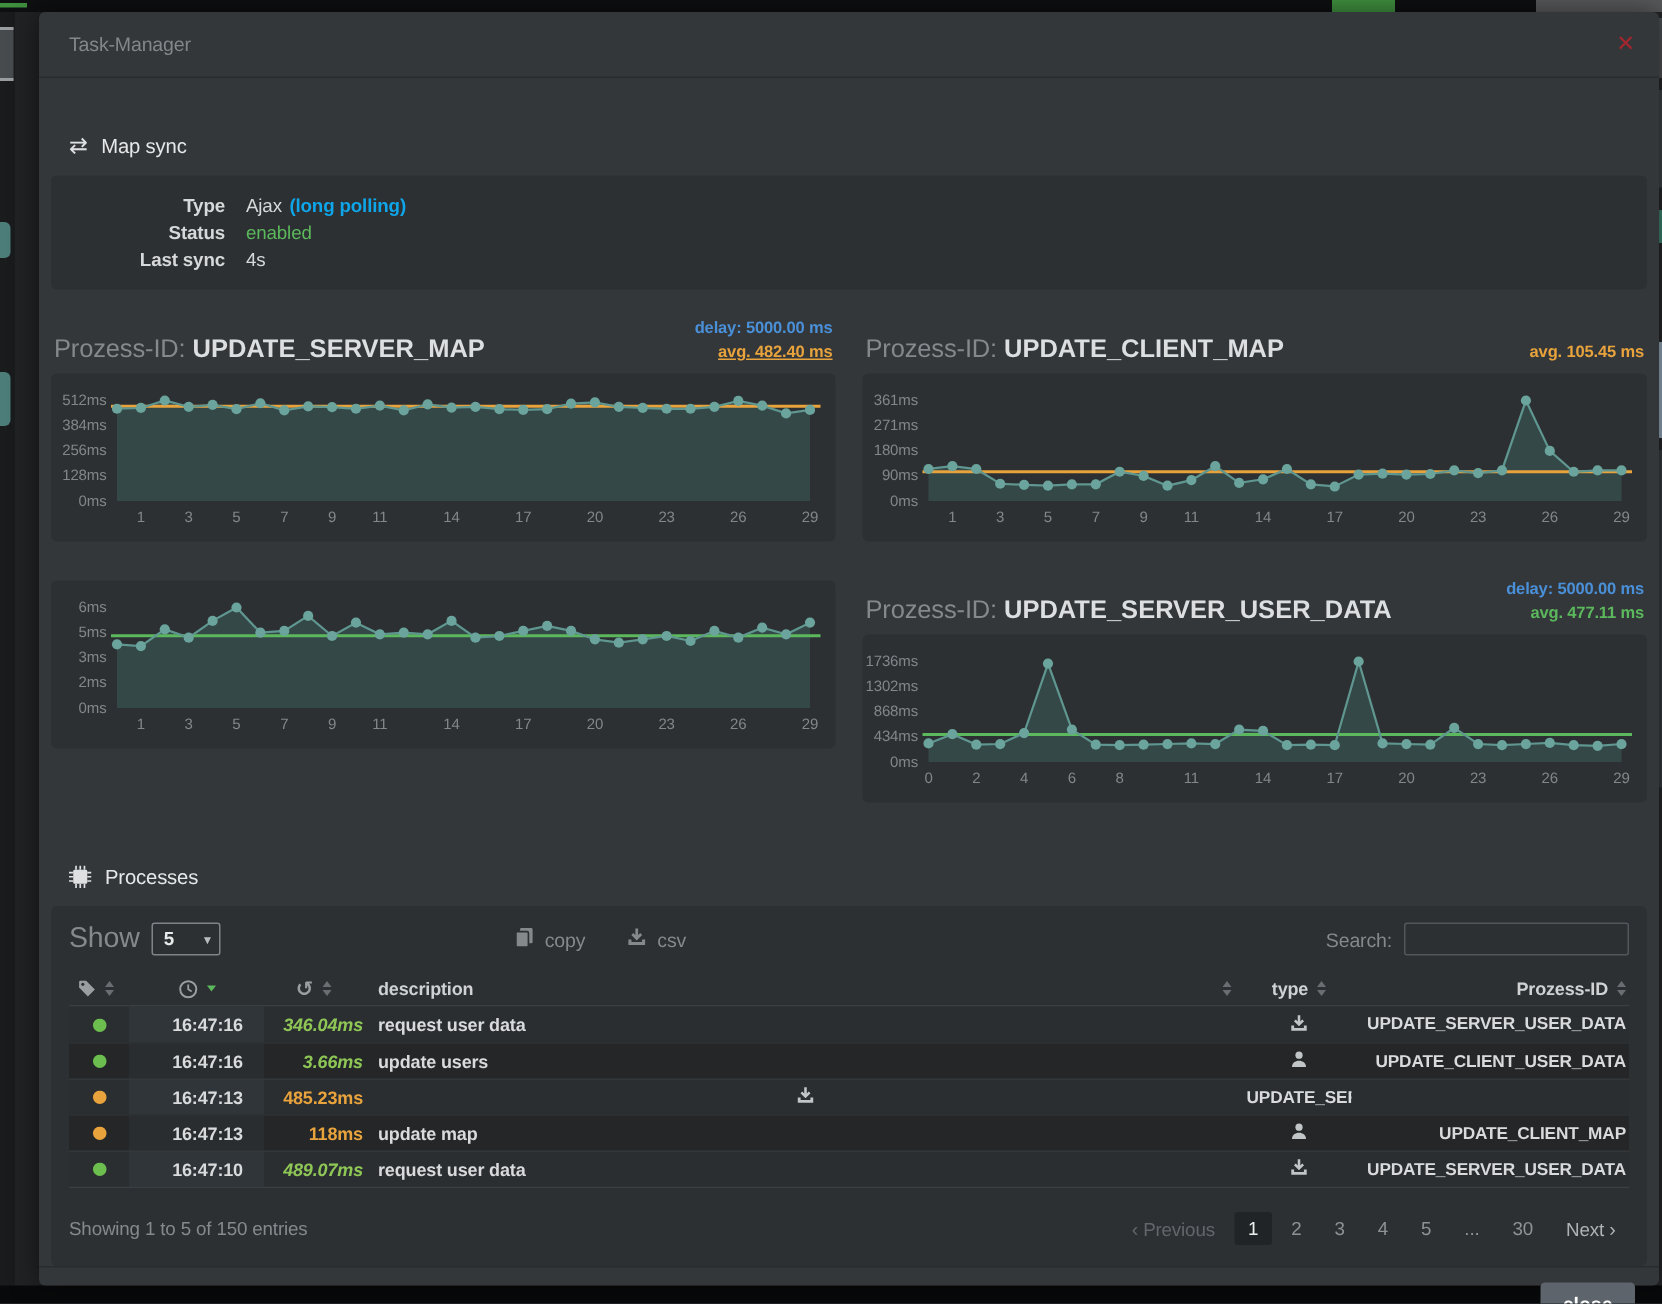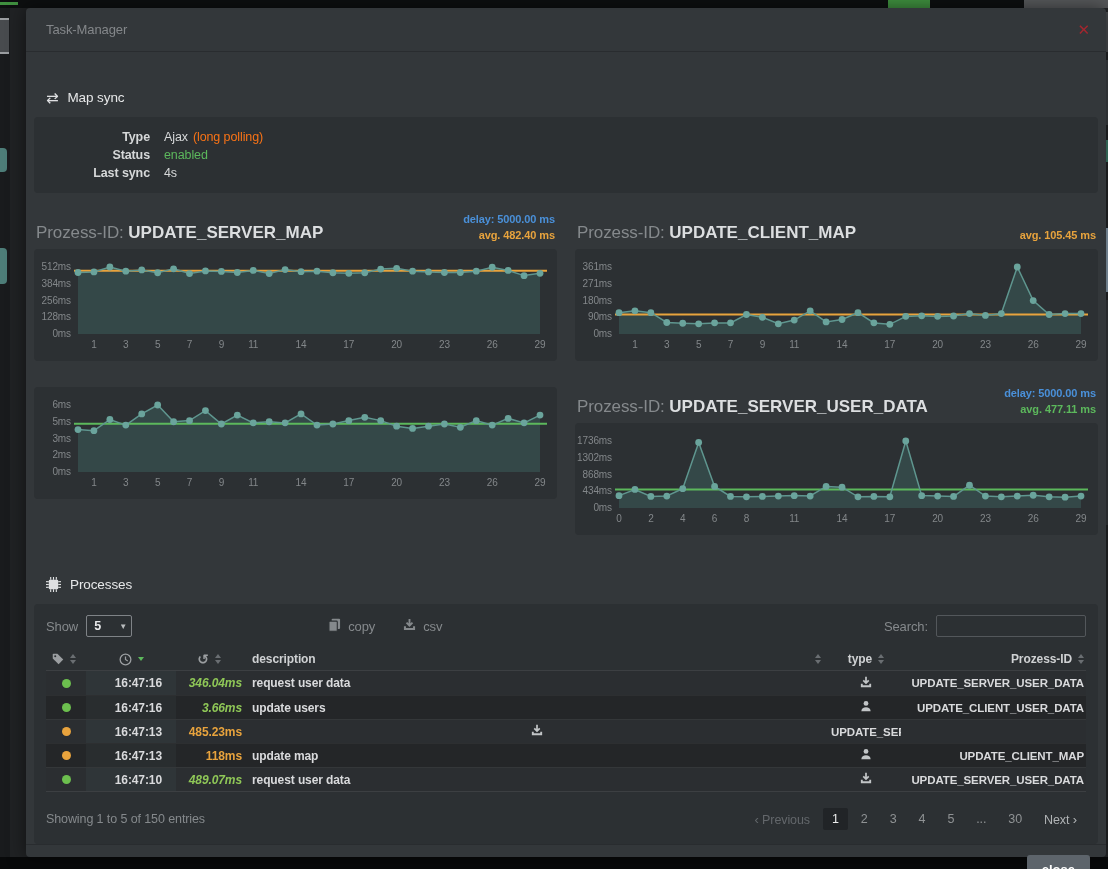--- a/index.html
+++ b/index.html
@@ -41,40 +41,40 @@
   .section-heading { display:flex; align-items:center; color:#e6e7e8; font-size:13.5px; padding-left:12px; }
   .section-heading .h-icon { margin-right:9px; color:#dfe0e2; font-size:15px; line-height:1; display:inline-flex; }
 
   
   .map-sync-heading { margin-top:24px; }
   .panel { background:#2c3033; border-radius:4px; }
   .map-sync-panel { margin-top:12px; padding:11px 0; }
   .ms-row { display:flex; line-height:18px; font-size:12.5px; }
   .ms-label { width:130px; text-align:right; font-weight:bold; color:#d6d8d9; padding-right:14px; }
   .ms-value { color:#d6d8d9; }
-  .ms-note { color:#f97316; margin-left:5px; }
+  .ms-note { color:#0ea5e9; margin-left:5px;font-weight:bold; }
   .ms-green { color:#5cb85c; }
 
   
   .charts-grid { display:grid; grid-template-columns:523px 523px; column-gap:18px; row-gap:20px; margin-top:14px; }
   .chart-block {}
   .chart-head { display:flex; align-items:flex-end; min-height:36px; padding:0 2px 0 2px; }
   .chart-title { font-size:17px; }
   .chart-title .prefix { color:#85898c; }
   .chart-title .name { color:#dcdee0; font-weight:bold; letter-spacing:0; }
   .chart-meta { margin-left:auto; text-align:right; font-size:11px; font-weight:bold; line-height:16px; }
   .chart-delay { color:#4a90d9; }
   .chart-panel { margin-top:6px; height:112px; }
   .chart-panel svg { display:block; }
 
   
   .processes-heading { margin-top:42px;align-items:flex-end; }
   .processes-panel { margin-top:12px; padding:10px 12px 12px 12px; }
   .controls-row { display:flex; align-items:center; height:24px; }
-  .show-label { color:#85898c; font-size:13px; margin-right:8px; }
+  .show-label { color:#85898c; font-size:19px; margin-right:8px; }
   .show-select-wrap { position:relative; display:inline-block; }
   .show-select {
     appearance:none; -webkit-appearance:none; background:transparent; color:#e8e9ea;
     border:1px solid #7f8387; border-radius:2px; width:46px; height:22px;
     font-size:12.5px; font-weight:bold; padding:0 16px 0 7px; font-family:inherit;
   }
   .show-caret { position:absolute; right:5px; top:7px; font-size:8px; color:#b9bcbe; pointer-events:none; }
   .export-group { display:flex; align-items:center; margin-left:196px; gap:28px; }
   .export-btn { display:inline-flex; align-items:center; gap:7px; color:#85898c; font-size:13px; cursor:pointer; }
   .search-group { margin-left:auto; display:flex; align-items:center;justify-content:flex-end; }
@@ -181,21 +181,21 @@
     <div class="charts-grid">
 
       <div class="chart-block">
         <div class="chart-head">
           <div class="chart-title">
             <span class="prefix">Prozess-ID:</span>
             <span class="name">UPDATE_SERVER_MAP</span>
           </div>
           <div class="chart-meta">
             <div class="chart-delay">delay: 5000.00 ms</div>
-            <div class="chart-avg" style="color: rgb(232, 163, 61);">avg. 482.40 ms</div>
+            <div class="chart-avg" style="color: rgb(232, 163, 61); text-decoration: underline;">avg. 482.40 ms</div>
           </div>
         </div>
         <div class="panel chart-panel">
             <svg viewBox="0 0 523 112" width="523" height="112">
               <path d="M44,23.49609375 L59.9,23.0 L75.9,18.0 L91.8,22.2 L107.7,20.9 L123.7,23.8 L139.6,19.8 L155.5,24.5 L171.4,21.9 L187.4,22.4 L203.3,23.5 L219.2,21.4 L235.2,24.5 L251.1,20.6 L267.0,22.7 L283.0,22.2 L298.9,23.8 L314.8,24.3 L330.8,23.8 L346.7,20.1 L362.6,19.3 L378.6,22.2 L394.5,23.0 L410.4,23.5 L426.3,23.5 L442.3,22.2 L458.2,18.3 L474.1,21.4 L490.1,26.6 L506.0,24.3 L506,85 L44,85 Z" fill="#344848"></path>
               <line x1="40" x2="513" y1="21.8734375" y2="21.8734375" stroke="#e8a33d" stroke-width="2"></line>
               <path d="M44,23.49609375 L59.9,23.0 L75.9,18.0 L91.8,22.2 L107.7,20.9 L123.7,23.8 L139.6,19.8 L155.5,24.5 L171.4,21.9 L187.4,22.4 L203.3,23.5 L219.2,21.4 L235.2,24.5 L251.1,20.6 L267.0,22.7 L283.0,22.2 L298.9,23.8 L314.8,24.3 L330.8,23.8 L346.7,20.1 L362.6,19.3 L378.6,22.2 L394.5,23.0 L410.4,23.5 L426.3,23.5 L442.3,22.2 L458.2,18.3 L474.1,21.4 L490.1,26.6 L506.0,24.3" fill="none" stroke="#5f968f" stroke-width="1.5"></path>
               <circle cx="44" cy="23.49609375" r="3.4" fill="#6aa49c"></circle>
               <circle cx="59.93103448275862" cy="22.97265625" r="3.4" fill="#6aa49c"></circle>
               <circle cx="75.86206896551724" cy="18" r="3.4" fill="#6aa49c"></circle>

